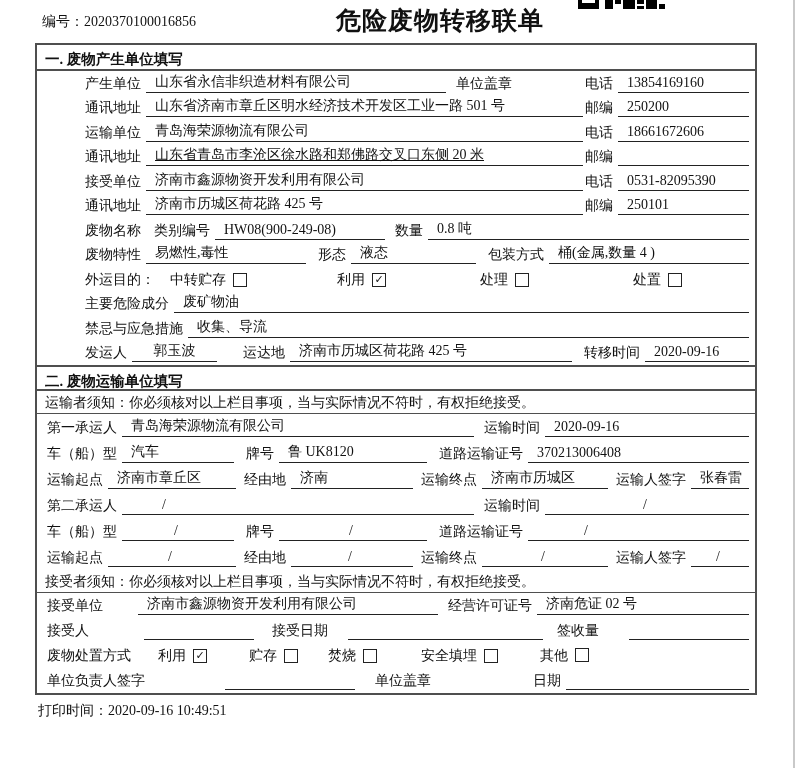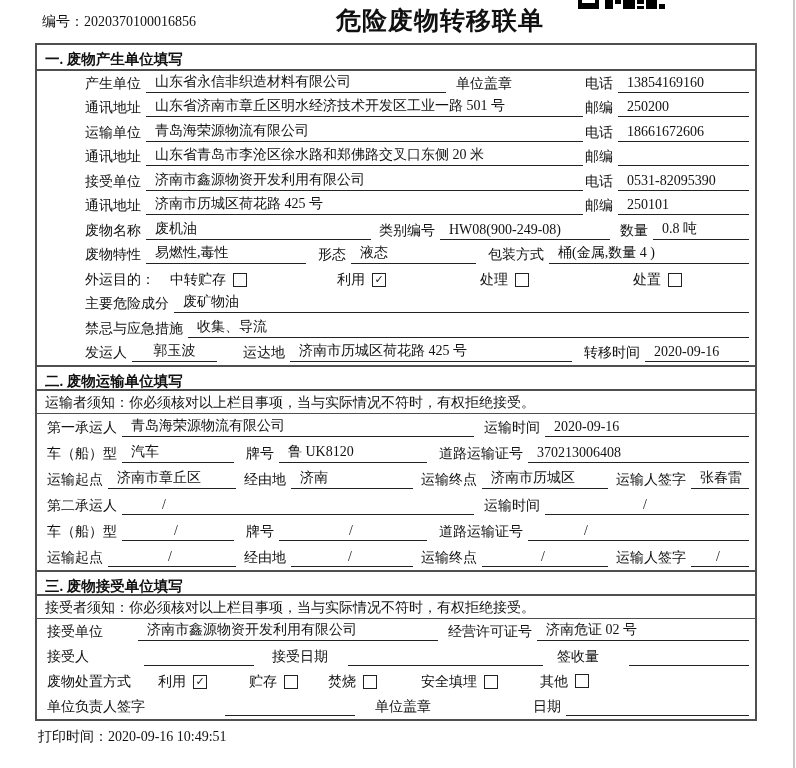--- a/index.html
+++ b/index.html
@@ -86,42 +86,41 @@
 
     <div class="row">
       <span class="lbl">运输单位</span>
       <span class="val" style="width:437px;">青岛海荣源物流有限公司</span>
       <span class="lbl">电话</span>
       <span class="val fill">18661672606</span>
     </div>
 
     <div class="row">
       <span class="lbl">通讯地址</span>
-      <span class="val" style="width:437px;">山东省青岛市李沧区徐水路和郑佛路交叉口东侧 20 米</span>
+      <span class="val" style="width:437px;text-decoration:underline;">山东省青岛市李沧区徐水路和郑佛路交叉口东侧 20 米</span>
       <span class="lbl">邮编</span>
       <span class="val fill"></span>
     </div>
 
     <div class="row">
       <span class="lbl">接受单位</span>
       <span class="val" style="width:437px;">济南市鑫源物资开发利用有限公司</span>
       <span class="lbl">电话</span>
       <span class="val fill">0531-82095390</span>
     </div>
 
     <div class="row">
       <span class="lbl">通讯地址</span>
       <span class="val" style="width:437px;">济南市历城区荷花路 425 号</span>
       <span class="lbl">邮编</span>
       <span class="val fill">250101</span>
     </div>
 
     <div class="row">
       <span class="lbl">废物名称</span>
-      <span class="val" style="width:225px;">废机油</span>
       <span class="lbl" style="padding-left:8px;">类别编号</span>
       <span class="val" style="width:170px;">HW08(900-249-08)</span>
       <span class="lbl" style="padding-left:10px;">数量</span>
       <span class="val fill">0.8 吨</span>
     </div>
 
     <div class="row">
       <span class="lbl">废物特性</span>
       <span class="val" style="width:160px;">易燃性,毒性</span>
       <span class="lbl" style="padding-left:12px;">形态</span>
@@ -225,21 +224,20 @@
       <span class="lbl" style="padding-left:8px;">经由地</span>
       <span class="val ctr" style="width:122px;">/</span>
       <span class="lbl" style="padding-left:8px;">运输终点</span>
       <span class="val ctr" style="width:126px;">/</span>
       <span class="lbl" style="padding-left:8px;">运输人签字</span>
       <span class="val fill ctr">/</span>
     </div>
   </div>
 
   <div class="s3">
-    <div class="sec-h bt">三. 废物接受单位填写</div>
     <div class="notice">接受者须知：你必须核对以上栏目事项，当与实际情况不符时，有权拒绝接受。</div>
 
     <div class="row">
       <span class="lbl">接受单位</span>
       <span class="val" style="width:300px;margin-left:30px;">济南市鑫源物资开发利用有限公司</span>
       <span class="lbl" style="padding-left:10px;">经营许可证号</span>
       <span class="val fill">济南危证 02 号</span>
     </div>
 
     <div class="row">

